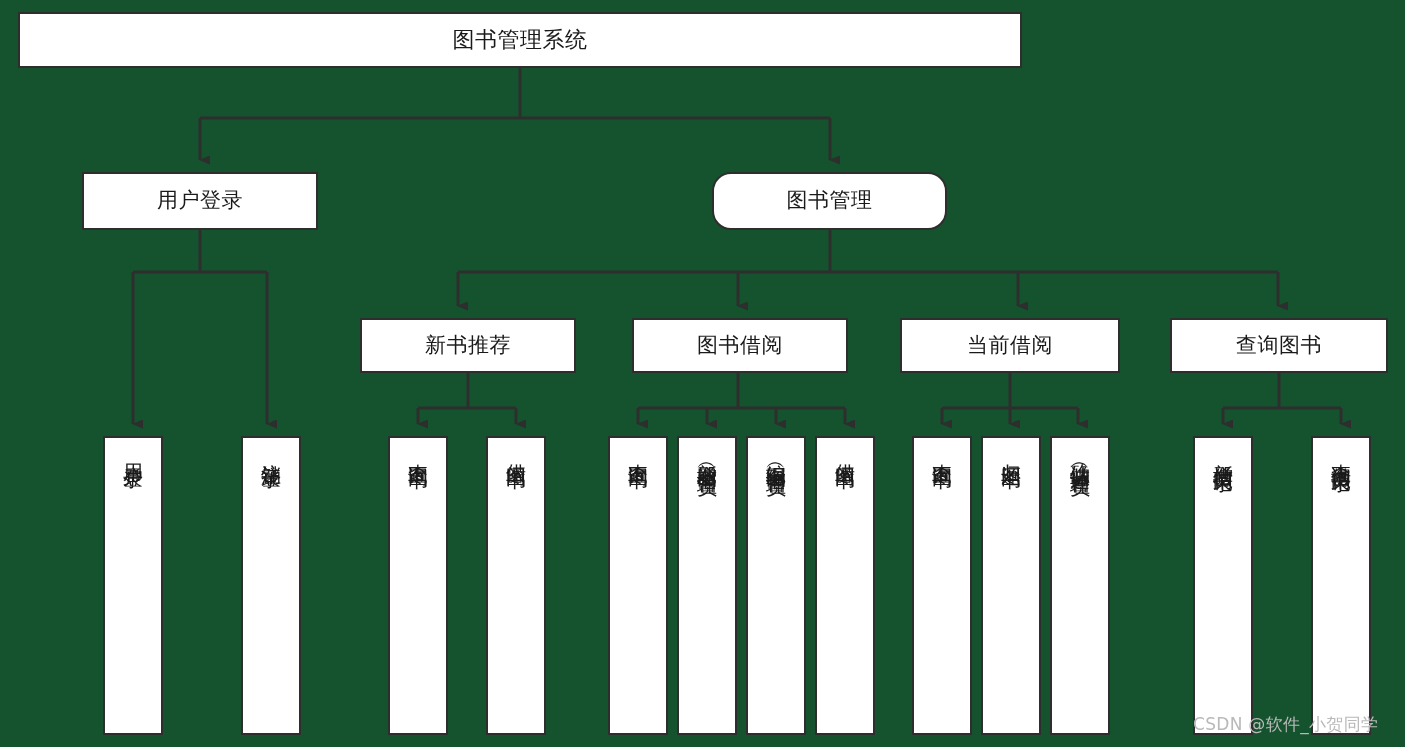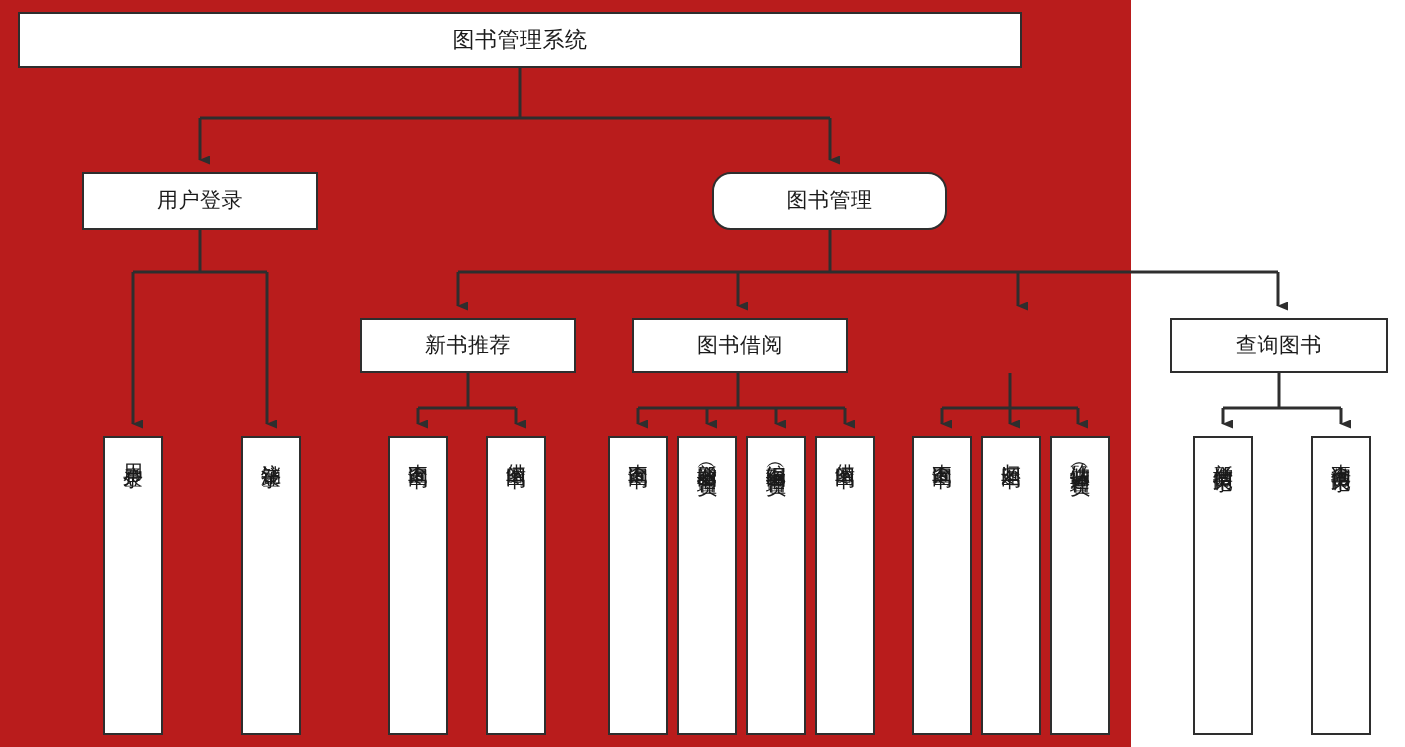--- a/index.html
+++ b/index.html
@@ -8,23 +8,23 @@
     background: #ffffff;
   }
   body {
     width: 1405px;
     height: 747px;
     overflow: hidden;
     font-family: "DejaVu Sans", "Liberation Sans", sans-serif;
   }
   #diagram-root {
     position: relative;
-    width: 1131px;
+    width: 1405px;
     height: 747px;
-    background: #b91c1c;
+    background: #14532d;
   }
   svg.edges {
     position: absolute;
     left: 0;
     top: 0;
     width: 1405px;
     height: 747px;
     pointer-events: none;
   }
   .node {
@@ -136,20 +136,23 @@
   <div class="node horizontal" style="left:712px; top:172px; width:235px; height:58px;border-radius:19px;">
     <span class="label">图书管理</span>
   </div>
 
   <div class="node horizontal" style="left:632px; top:318px; width:216px; height:55px;">
     <span class="label">图书借阅</span>
   </div>
   <div class="node horizontal" style="left:360px; top:318px; width:216px; height:55px;">
     <span class="label">新书推荐</span>
   </div>
+  <div class="node horizontal" style="left:900px; top:318px; width:220px; height:55px;">
+    <span class="label">当前借阅</span>
+  </div>
   <div class="node horizontal" style="left:1170px; top:318px; width:218px; height:55px;">
     <span class="label">查询图书</span>
   </div>
 
   <div class="node vertical" style="left:103px; top:436px; width:60px; height:299px;">
     <span class="label">用户登录</span>
   </div>
   <div class="node vertical" style="left:241px; top:436px; width:60px; height:299px;">
     <span class="label">注销登录</span>
   </div>
@@ -184,14 +187,15 @@
     <span class="label">确认归还（管理员）</span>
   </div>
 
   <div class="node vertical" style="left:1193px; top:436px; width:60px; height:299px;">
     <span class="label">新增借阅记录</span>
   </div>
   <div class="node vertical" style="left:1311px; top:436px; width:60px; height:299px;">
     <span class="label">查询借阅记录</span>
   </div>
 
+  <div id="watermark">CSDN @软件_小贺同学</div>
 
 </div>
 
 </body></html>

